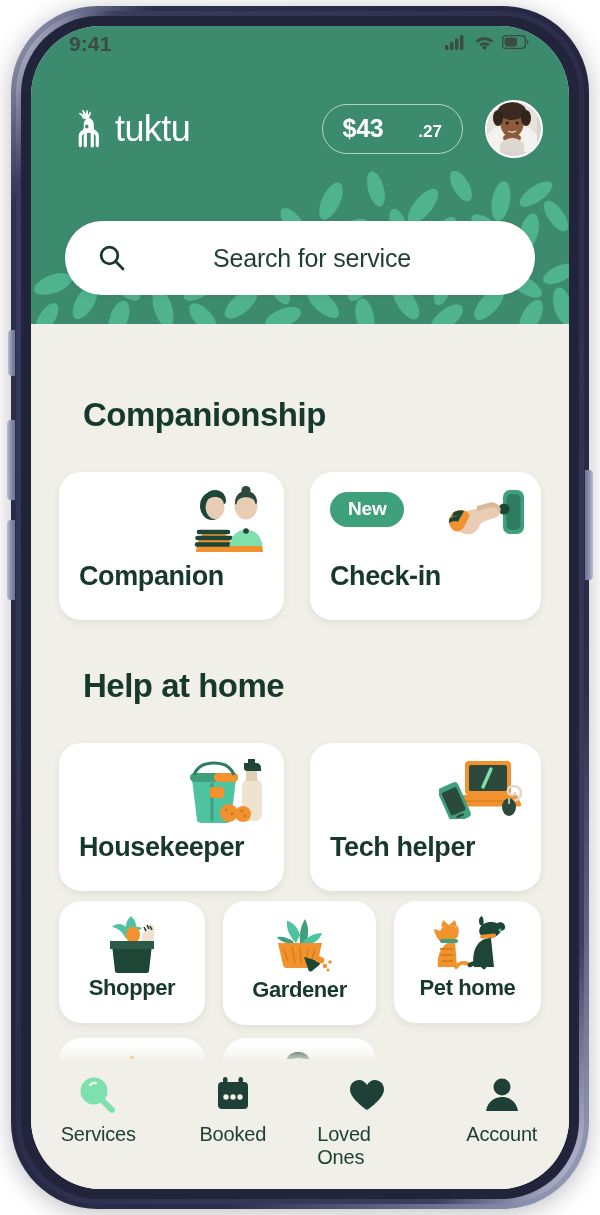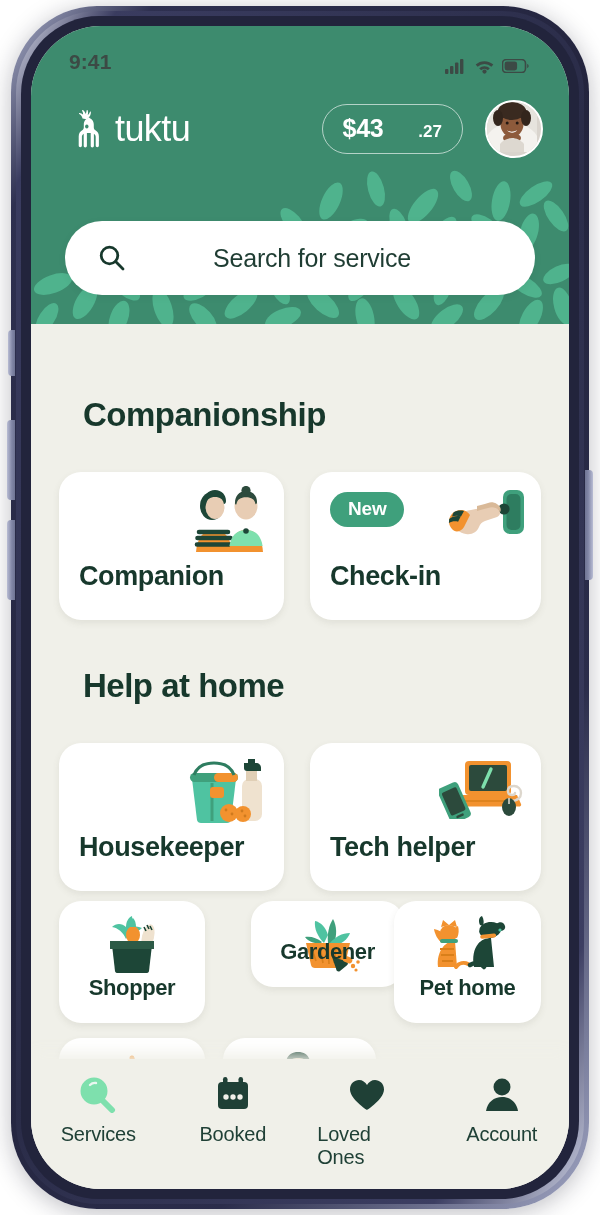--- a/index.html
+++ b/index.html
@@ -70,23 +70,23 @@
     height: 1163px;
     border-radius: 70px;
     overflow: hidden;
     background: #f0f0e9;
   }
 
   
   .statusbar {
     position: absolute; left: 0; top: 0;
     width: 538px; height: 48px;
-    display: flex; align-items: flex-end;
+    display: flex; align-items: flex-start;
     justify-content: space-between;
-    padding: 12px 40px 0 38px;
+    padding: 0 40px 0 38px;
     box-sizing: border-box;
     z-index: 9;
   }
   .status-time {
     font-size: 21px; font-weight: bold;
     color: #3c4a45; letter-spacing: .1px;
     padding-top: 6px;
   }
   .status-icons { display: flex; align-items: center; gap: 7px; padding-top: 8px; }
 
@@ -196,21 +196,21 @@
     padding: 6px 18px 7px;
     letter-spacing: -.2px;
   }
 
   
   #card-companion  { left: 28px;  top: 148px; width: 225px; height: 148px; }
   #card-checkin    { left: 279px; top: 148px; width: 231px; height: 148px; }
   #card-housekeeper{ left: 28px;  top: 419px; width: 225px; height: 148px; }
   #card-techhelper { left: 279px; top: 419px; width: 231px; height: 148px; }
   #card-shopper    { left: 28px;  top: 577px; width: 146px; height: 122px; }
-  #card-gardener   { left: 192px; top: 577px; width: 153px; height: 86px; margin-left: 28px; }
+  #card-gardener   { left: 192px; top: 577px; width: 153px; height: 124px; }
   #card-petcare    { left: 363px; top: 577px; width: 147px; height: 122px; }
   #card-cook       { left: 28px;  top: 714px; width: 146px; height: 122px; }
   #card-handyman   { left: 192px; top: 714px; width: 153px; height: 122px; }
 
   
   .bottom-nav {
     position: absolute; left: 0; bottom: 0;
     width: 538px; height: 130px;
     background: #f0f0e9;
     display: flex; align-items: flex-start;

